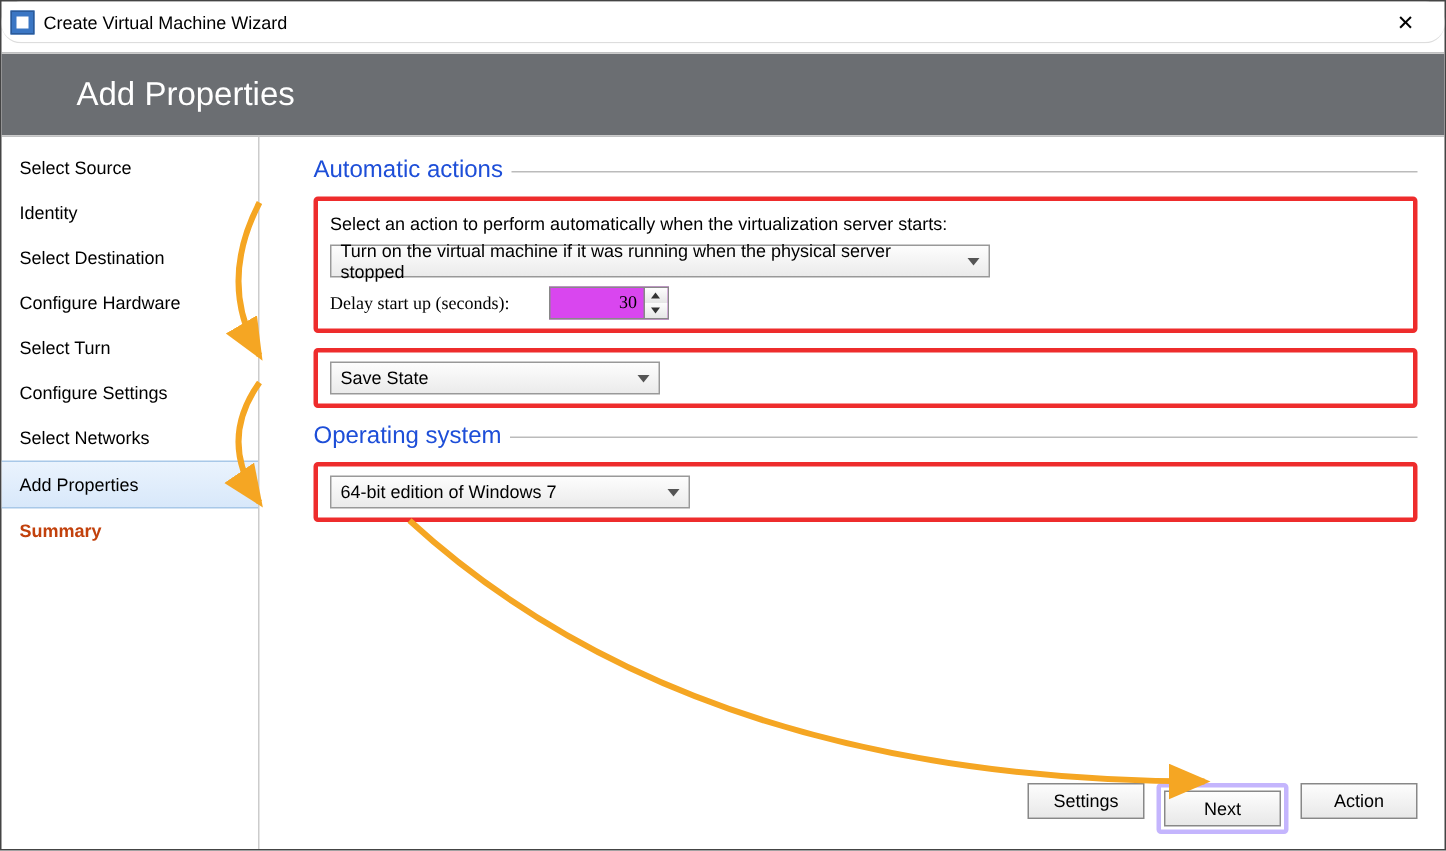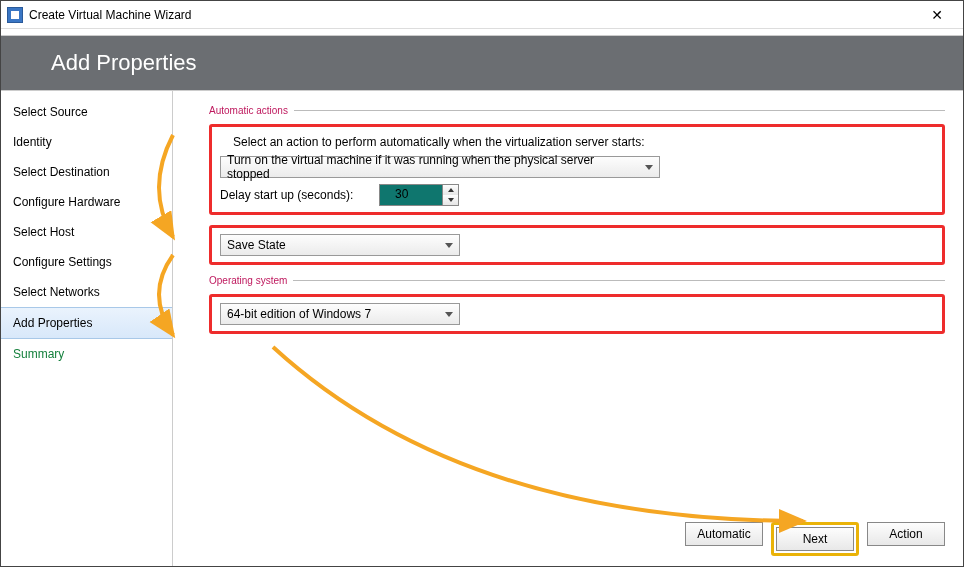--- a/index.html
+++ b/index.html
@@ -1,58 +1,58 @@
 <!DOCTYPE html>
 <html><head>
   <meta charset="utf-8">
   <style>
     * { box-sizing: border-box; margin: 0; padding: 0; }
     body { font-family: "Segoe UI", Tahoma, sans-serif; font-size: 12px; background: #fff; color: #000; }
     .window { width: 964px; height: 567px; border: 1px solid #444; position: relative; overflow: hidden; }
     
-    .titlebar { height: 28px; background: #fff; border-bottom: 1px solid #ddd; display: flex; align-items: center; padding: 12px 6px; }
+    .titlebar { height: 28px; background: #fff; border-bottom: 1px solid #ddd; display: flex; align-items: center; padding: 12px 6px; border-radius: 13px; }
     .titlebar-icon { width: 16px; height: 16px; background: #3a76c4; border: 1px solid #2a5a9a; margin-right: 6px; position: relative; }
     .titlebar-icon::after { content: ""; position: absolute; inset: 3px; background: #fff; }
     .titlebar-text { flex: 1; font-size: 12px; }
     .titlebar-close { width: 40px; height: 26px; display: flex; align-items: center; justify-content: center; cursor: pointer; font-size: 14px; }
     
     .header { height: 56px; background: #6b6e72; color: #fff; display: flex; align-items: center; padding-left: 50px; font-size: 22px; font-weight: 300; border: 1px solid #ccc; border-left: none; border-right: none; margin-top: 6px; }
     
     .body { display: flex; height: calc(567px - 28px - 56px - 8px); }
     
     .sidebar { width: 172px; border-right: 1px solid #ccc; padding-top: 6px; }
     .sidebar-item { padding: 8px 12px; cursor: pointer; font-size: 12px; }
     .sidebar-item.active { background: linear-gradient(#eaf3fd, #d8e8fa); border: 1px solid #a8c8e8; border-left: none; border-right: none; }
-    .sidebar-item.disabled { color: #15803d; }
+    .sidebar-item.disabled { color: #c2410c; font-weight: bold; }
     
     .content { flex: 1; padding: 14px 18px 8px 36px; position: relative; display: flex; flex-direction: column; }
     
-    .fieldset-label { font-size: 10px; color: #be185d; }
+    .fieldset-label { font-size: 16px; color: #1d4ed8; }
     .fieldset-line { display: flex; align-items: center; margin-bottom: 8px; }
     .fieldset-line .rule { flex: 1; height: 1px; background: #bbb; margin-left: 6px; }
     
     .group-box { border: 3px solid #ee2c2c; border-radius: 3px; padding: 6px 8px; margin-bottom: 10px; }
     
-    .field-label { font-size: 12px; margin-bottom: 4px; margin-top: 2px; margin-left: 13px;}
+    .field-label { font-size: 12px; margin-bottom: 4px; margin-top: 2px;}
     
     .dropdown { height: 22px; border: 1px solid #999; background: linear-gradient(#fdfdfd, #ebebeb); display: inline-flex; align-items: center; padding: 0 20px 0 6px; position: relative; font-size: 12px; cursor: pointer;}
     .dropdown::after { content: ""; position: absolute; right: 6px; top: 8px; border-left: 4px solid transparent; border-right: 4px solid transparent; border-top: 5px solid #555; }
     
-    .delay-row { display: flex; align-items: center; gap: 26px; margin-top: 6px;}
-    .spinner { width: 80px; height: 22px; display: flex; border: 1px solid #888; background: #0f766e; gap: 30px; }
+    .delay-row { display: flex; align-items: center; gap: 26px; margin-top: 6px; font-family: Liberation Serif, serif;}
+    .spinner { width: 80px; height: 22px; display: flex; border: 1px solid #888; background: #d946ef; }
     .spinner-val { flex: 1; text-align: right; padding: 2px 4px; font-size: 12px; }
     .spinner-btns { width: 16px; display: flex; flex-direction: column; border-left: 1px solid #888; }
     .spinner-btn { flex: 1; background: linear-gradient(#fdfdfd,#e6e6e6); display: flex; align-items: center; justify-content: center; cursor: pointer; }
     .spinner-btn::before { content: ""; border-left: 3px solid transparent; border-right: 3px solid transparent; }
     .spinner-btn.up::before { border-bottom: 4px solid #333; }
     .spinner-btn.down::before { border-top: 4px solid #333; }
     
     .button-row { margin-top: auto; display: flex; justify-content: flex-end; gap: 8px; padding-top: 10px; padding-bottom: 2px;}
     .btn { width: 78px; height: 24px; border: 1px solid #888; background: linear-gradient(#fdfdfd, #e8e8e8); font-size: 12px; cursor: pointer; display: inline-flex; align-items: center; justify-content: center;}
-    .btn.highlight-wrap { border: 3px solid #eab308; border-radius: 3px; padding: 2px; width: auto; height: auto; background: none;}
+    .btn.highlight-wrap { border: 3px solid #c4b5fd; border-radius: 3px; padding: 2px; width: auto; height: auto; background: none;}
     .btn.highlight-wrap .btn { margin: 0;}
     
     
     svg.annot { position: absolute; pointer-events: none; }
   </style>
 </head>
 <body>
 
 <div class="window">
 
@@ -66,21 +66,21 @@
     <span>Add Properties</span>
   </div>
 
   <div class="body">
 
     <div class="sidebar">
       <div class="sidebar-item">Select Source</div>
       <div class="sidebar-item">Identity</div>
       <div class="sidebar-item">Select Destination</div>
       <div class="sidebar-item">Configure Hardware</div>
-      <div class="sidebar-item">Select Host</div>
+      <div class="sidebar-item">Select Turn</div>
       <div class="sidebar-item">Configure Settings</div>
       <div class="sidebar-item">Select Networks</div>
       <div class="sidebar-item active">Add Properties</div>
       <div class="sidebar-item disabled">Summary</div>
     </div>
 
     <div class="content">
 
       <div class="fieldset-line">
         <span class="fieldset-label">Automatic actions</span>
@@ -98,21 +98,21 @@
             <div class="spinner-val">30</div>
             <div class="spinner-btns">
               <div class="spinner-btn up"></div>
               <div class="spinner-btn down"></div>
             </div>
           </div>
         </div>
       </div>
 
       <div class="group-box">
-        <div class="dropdown" style="width:240px;text-align:center;">
+        <div class="dropdown" style="width:220px;text-align:center;">
           <span>Save State</span>
         </div>
       </div>
 
       <div class="fieldset-line">
         <span class="fieldset-label">Operating system</span>
         <div class="rule"></div>
       </div>
 
       <div class="group-box">
@@ -134,21 +134,21 @@
         <defs>
           <marker id="ah2" markerWidth="10" markerHeight="10" refX="6" refY="3" orient="auto">
             <path d="M0,0 L7,3 L0,6 Z" fill="#f5a623"></path>
           </marker>
         </defs>
         <path d="M 10 6 Q 200 180 540 180" stroke="#f5a623" stroke-width="4" fill="none" marker-end="url(#ah2)"></path>
       </svg>
 
       <div class="button-row">
         <div class="btn">
-          <span>Automatic</span>
+          <span>Settings</span>
         </div>
         <div class="btn highlight-wrap">
           <div class="btn">
             <span>Next</span>
           </div>
         </div>
         <div class="btn">
           <span>Action</span>
         </div>
       </div>

